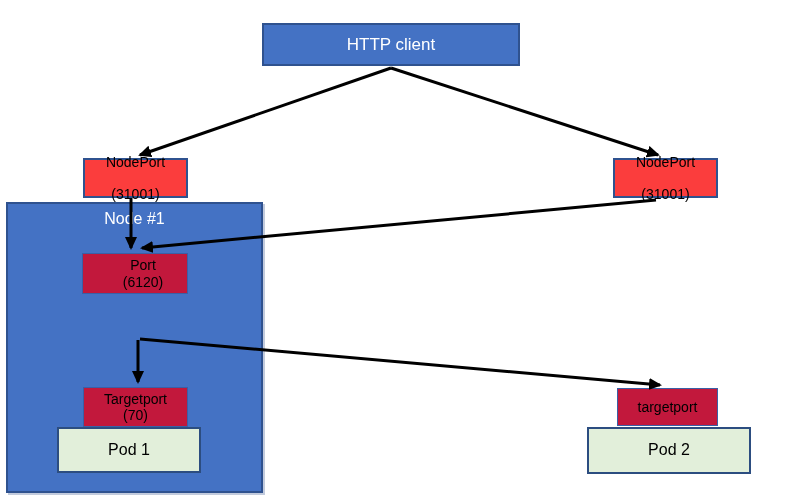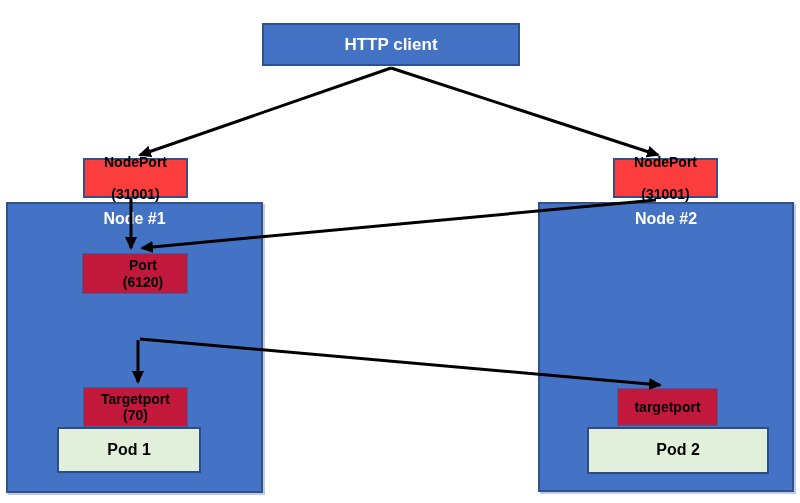--- a/index.html
+++ b/index.html
@@ -1,21 +1,21 @@
 <!DOCTYPE html>
 <html style="--blue-fill: #4472C4; --blue-border: #2F528F; --red-fill: #FB3D3D; --crimson-fill: #C2183C; --crimson-border: #3B5FA5; --green-fill: #E2EFDA; --green-border: #2C4D80; --arrow: #000000; --text-on-blue: #FFFFFF; --text-on-red: #000000;"><head>
 <meta charset="utf-8">
 <style>
   html,body{margin:0;padding:0;background:#fff;}
   #canvas{
     position:relative;width:800px;height:503px;background:#ffffff;
     font-family:"Liberation Sans","DejaVu Sans",sans-serif;overflow:hidden;
   }
   .box{position:absolute;box-sizing:border-box;display:flex;flex-direction:column;
-       align-items:center;justify-content:center;text-align:center;font-weight:bold;
+       align-items:center;justify-content:center;text-align:center;font-weight:normal;
        line-height:1.15;}
   .blue{background:var(--blue-fill,#4472C4);border:2px solid var(--blue-border,#2F528F);
         color:var(--text-on-blue,#fff);}
   .node{background:var(--blue-fill,#4472C4);border:2px solid var(--blue-border,#2F528F);
         color:var(--text-on-blue,#fff);justify-content:flex-start;
         box-shadow:2px 2px 0 rgba(120,140,180,.45);}
   .node .node-label{margin-top:6px;font-size:16px;}
   .redbox{background:var(--red-fill,#FB3D3D);border:2px solid var(--blue-border,#2F528F);
           color:var(--text-on-red,#000);font-size:14px;gap:16px;}
   .crimson{background:var(--crimson-fill,#C2183C);border:1px solid var(--crimson-border,#3B5FA5);
@@ -25,34 +25,31 @@
   #http-client{left:262px;top:23px;width:258px;height:43px;font-size:17px;}
   #nodeport-left{left:83px;top:158px;width:105px;height:40px;}
   #nodeport-right{left:613px;top:158px;width:105px;height:40px;}
   #node1{left:6px;top:202px;width:257px;height:291px;}
   #node2{left:538px;top:202px;width:256px;height:290px;}
   #port{left:82px;top:253px;width:106px;height:41px;padding-left:16px;}
   #service{left:55px;top:294px;width:160px;height:46px;}
   #targetport-left{left:83px;top:387px;width:105px;height:40px;}
   #pod1{left:57px;top:427px;width:144px;height:46px;}
   #targetport-right{left:617px;top:388px;width:101px;height:38px;}
-  #pod2{left:587px;top:427px;width:182px;height:47px;}
+  #pod2{left:587px;top:427px;width:164px;height:47px;}
   #arrows{position:absolute;left:0;top:0;width:800px;height:503px;pointer-events:none;}
   #arrows line{stroke:var(--arrow,#000);stroke-width:3;}
 </style>
 </head>
 <body>
 
 <div id="canvas">
 
   <div class="box node" id="node1">
     <span class="node-label">Node #1</span>
-  </div>
-  <div class="box node" id="node2">
-    <span class="node-label">Node #2</span>
   </div>
 
   <div class="box blue" id="http-client">
     <span>HTTP client</span>
   </div>
 
   <div class="box redbox" id="nodeport-left">
     <span>NodePort</span>
     <span>(31001)</span>
   </div>

